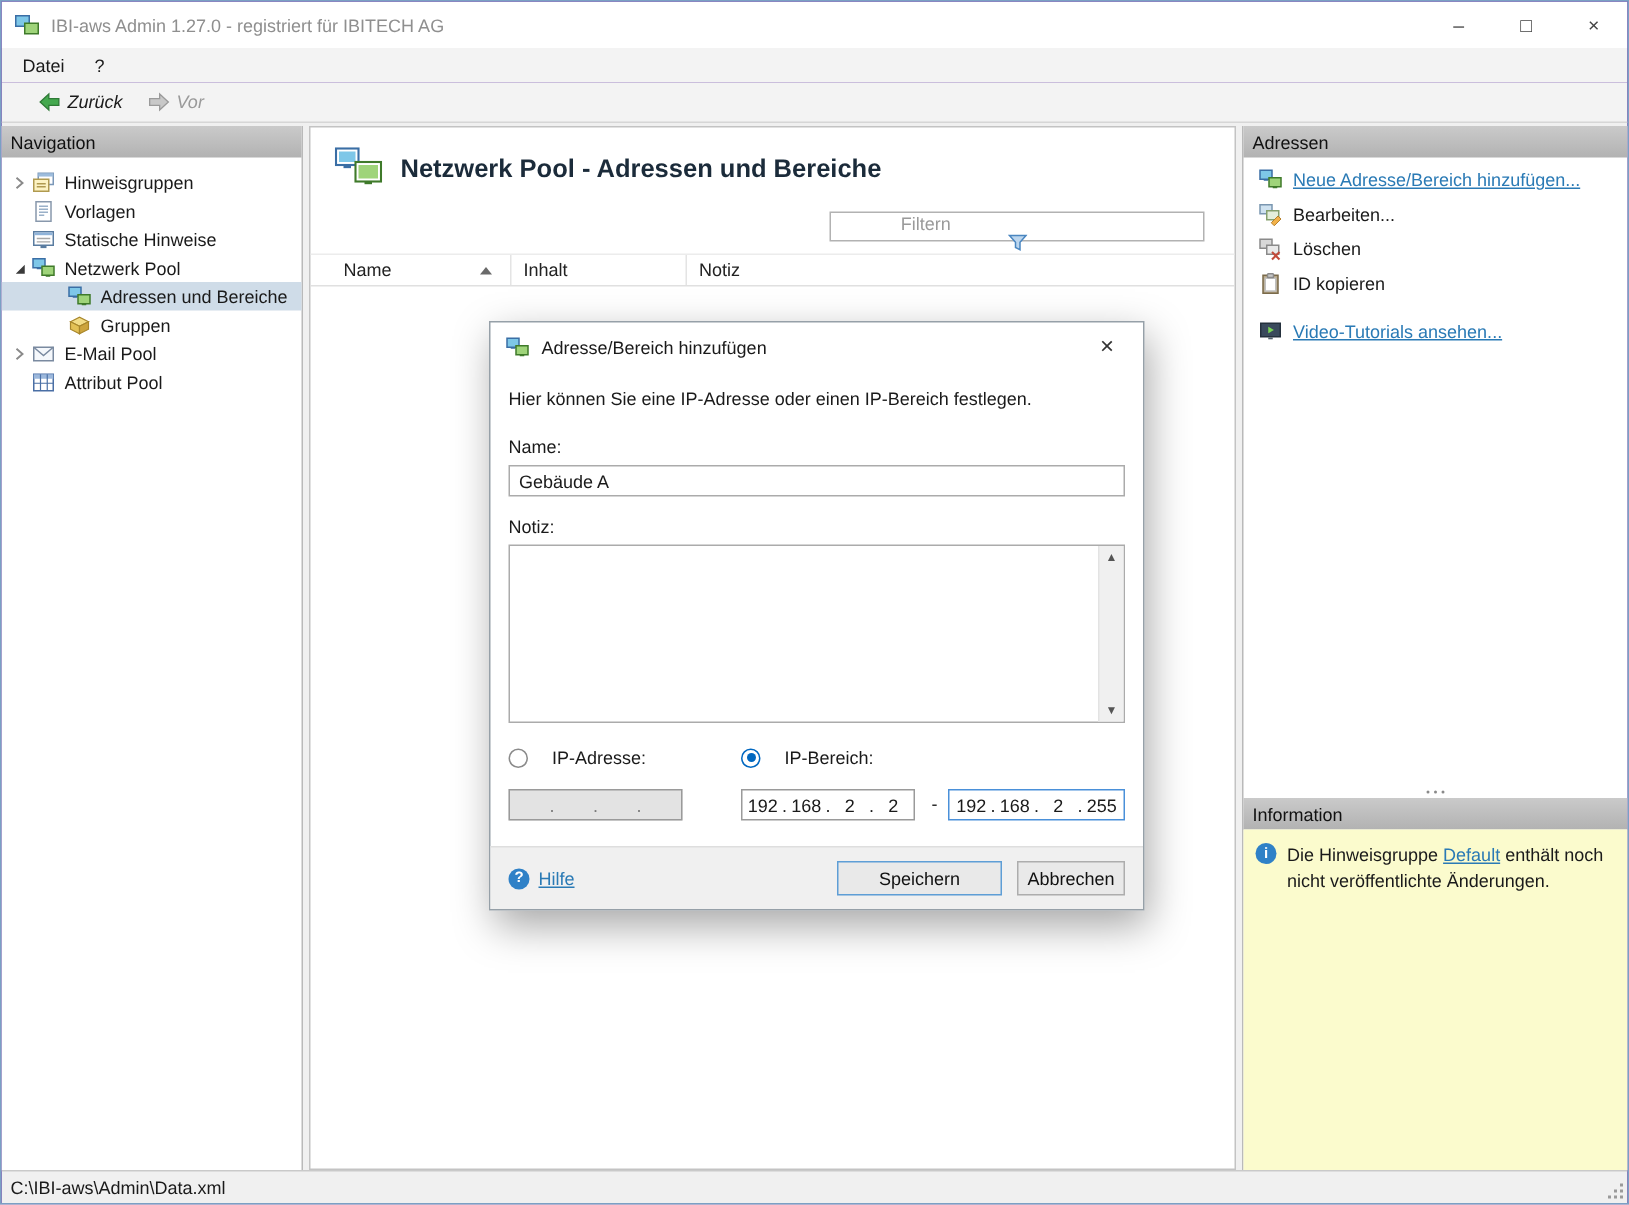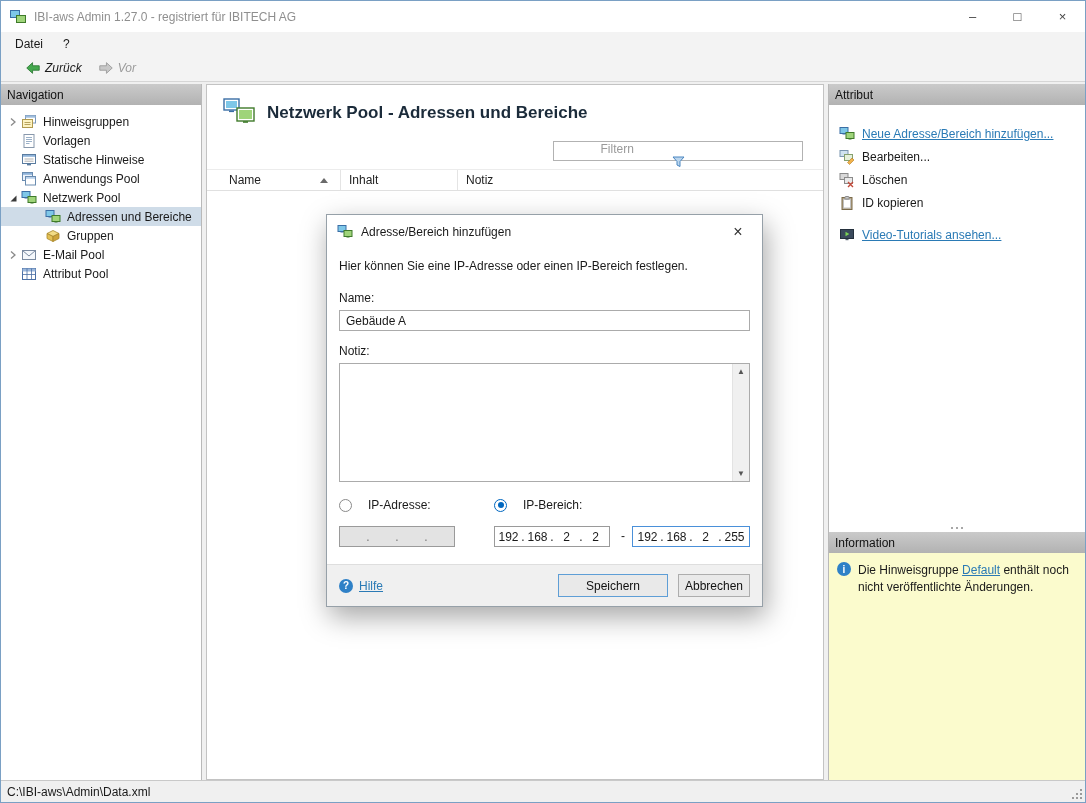--- a/index.html
+++ b/index.html
@@ -44,21 +44,21 @@
   .funnel { width:20px; flex:none; display:flex; align-items:center; justify-content:center; }
   .table-header { display:flex; height:21px; border-bottom:1px solid #e0e0e0; flex:none; color:#222; }
   .th { display:flex; align-items:center; border-right:1px solid #e4e4e4; }
   .th-name { width:134px; padding-left:22px; position:relative; }
   .th-inhalt { width:117px; padding-left:8px; }
   .th-notiz { flex:1; padding-left:8px; border-right:none; }
   .sort-asc { position:absolute; right:12px; top:8px; width:0; height:0; border-left:4px solid transparent; border-right:4px solid transparent; border-bottom:5px solid #6a6a6a; }
   .table-body { flex:1; }
 
   .right-panel { width:257px; background:#fff; border-left:1px solid #b9b9b9; display:flex; flex-direction:column; flex:none; }
-  .actions-list { flex:1; padding:20px 8px; display:flex; flex-direction:column; gap:5px; overflow:hidden; }
+  .actions-list { flex:1; padding:6px 8px; display:flex; flex-direction:column; gap:5px; overflow:hidden; }
   .action-item { display:flex; align-items:center; gap:7px; padding:1px 2px; white-space:nowrap; }
   .action-item.gap-above { margin-top:9px; }
   .aicon { width:16px; height:16px; flex:none; display:flex; }
   .action-item.blue .alabel { color:#2a7ab5; text-decoration:underline; }
   .splitter { height:8px; display:flex; align-items:center; justify-content:center; gap:3px; flex:none; }
   .splitter i { width:2px; height:2px; background:#8a8a8a; border-radius:50%; }
   .info-box { flex:none; height:227px; background:#fbfbcd; padding:9px 8px; display:flex; gap:7px; align-items:flex-start; }
   .badge { width:14px; height:14px; border-radius:50%; background:#2f81c7; color:#fff; font-size:10px; font-weight:bold; display:flex; align-items:center; justify-content:center; flex:none; }
   .info-text { line-height:1.4; }
   .info-link { color:#2a7ab5; text-decoration:underline; }
@@ -186,32 +186,20 @@
               <svg width="16" height="16" viewBox="0 0 16 16">
                 <rect x="1.5" y="2.5" width="13" height="9" fill="#fff" stroke="#5a7ca0"></rect>
                 <rect x="2" y="3" width="12" height="1.8" fill="#8fb3d9"></rect>
                 <path d="M3.5 7 H12.5 M3.5 9.2 H12.5" stroke="#a8a8a8" stroke-width="0.9"></path>
                 <rect x="6" y="12" width="4" height="1.4" fill="#5a7ca0"></rect>
               </svg>
             </span>
           <span class="tlabel">Statische Hinweise</span>
         </div>
 
-        <div class="tree-row">
-          <span class="twisty"></span>
-          <span class="ticon">
-              <svg width="16" height="16" viewBox="0 0 16 16">
-                <rect x="1.5" y="1.5" width="10" height="8" fill="#eef4fb" stroke="#6a8cb0"></rect>
-                <rect x="2" y="2" width="9" height="1.8" fill="#8fb3d9"></rect>
-                <rect x="4.5" y="5.5" width="10" height="8.5" fill="#fff" stroke="#6a8cb0"></rect>
-                <rect x="5" y="6" width="9" height="1.8" fill="#b8d0ea"></rect>
-              </svg>
-            </span>
-          <span class="tlabel">Anwendungs Pool</span>
-        </div>
 
         <div class="tree-row">
           <span class="twisty">
               <svg width="10" height="10" viewBox="0 0 10 10">
                 <path d="M8.5 2.5 V8.5 H2.5 Z" fill="#3a3a3a"></path>
               </svg>
             </span>
           <span class="ticon">
               <svg width="16" height="16" viewBox="0 0 16 16">
                 <rect x="1" y="1.5" width="8" height="6" fill="#7ec7e8" stroke="#3a6ea5"></rect>
@@ -310,21 +298,21 @@
           <span>Inhalt</span>
         </div>
         <div class="th th-notiz">
           <span>Notiz</span>
         </div>
       </div>
       <div class="table-body"></div>
     </div>
 
     <div class="right-panel">
-      <div class="panel-header">Attribut</div>
+      <div class="panel-header">Adressen</div>
       <div class="actions-list">
 
         <div class="action-item blue">
           <span class="aicon">
               <svg width="16" height="16" viewBox="0 0 16 16">
                 <rect x="1" y="1.5" width="8" height="6" fill="#7ec7e8" stroke="#3a6ea5"></rect>
                 <rect x="3.5" y="7.5" width="3" height="1" fill="#3a6ea5"></rect>
                 <rect x="7" y="6.5" width="8" height="6" fill="#9fd47a" stroke="#3f7a2a"></rect>
                 <rect x="9.5" y="12.5" width="3" height="1" fill="#3f7a2a"></rect>
               </svg>

